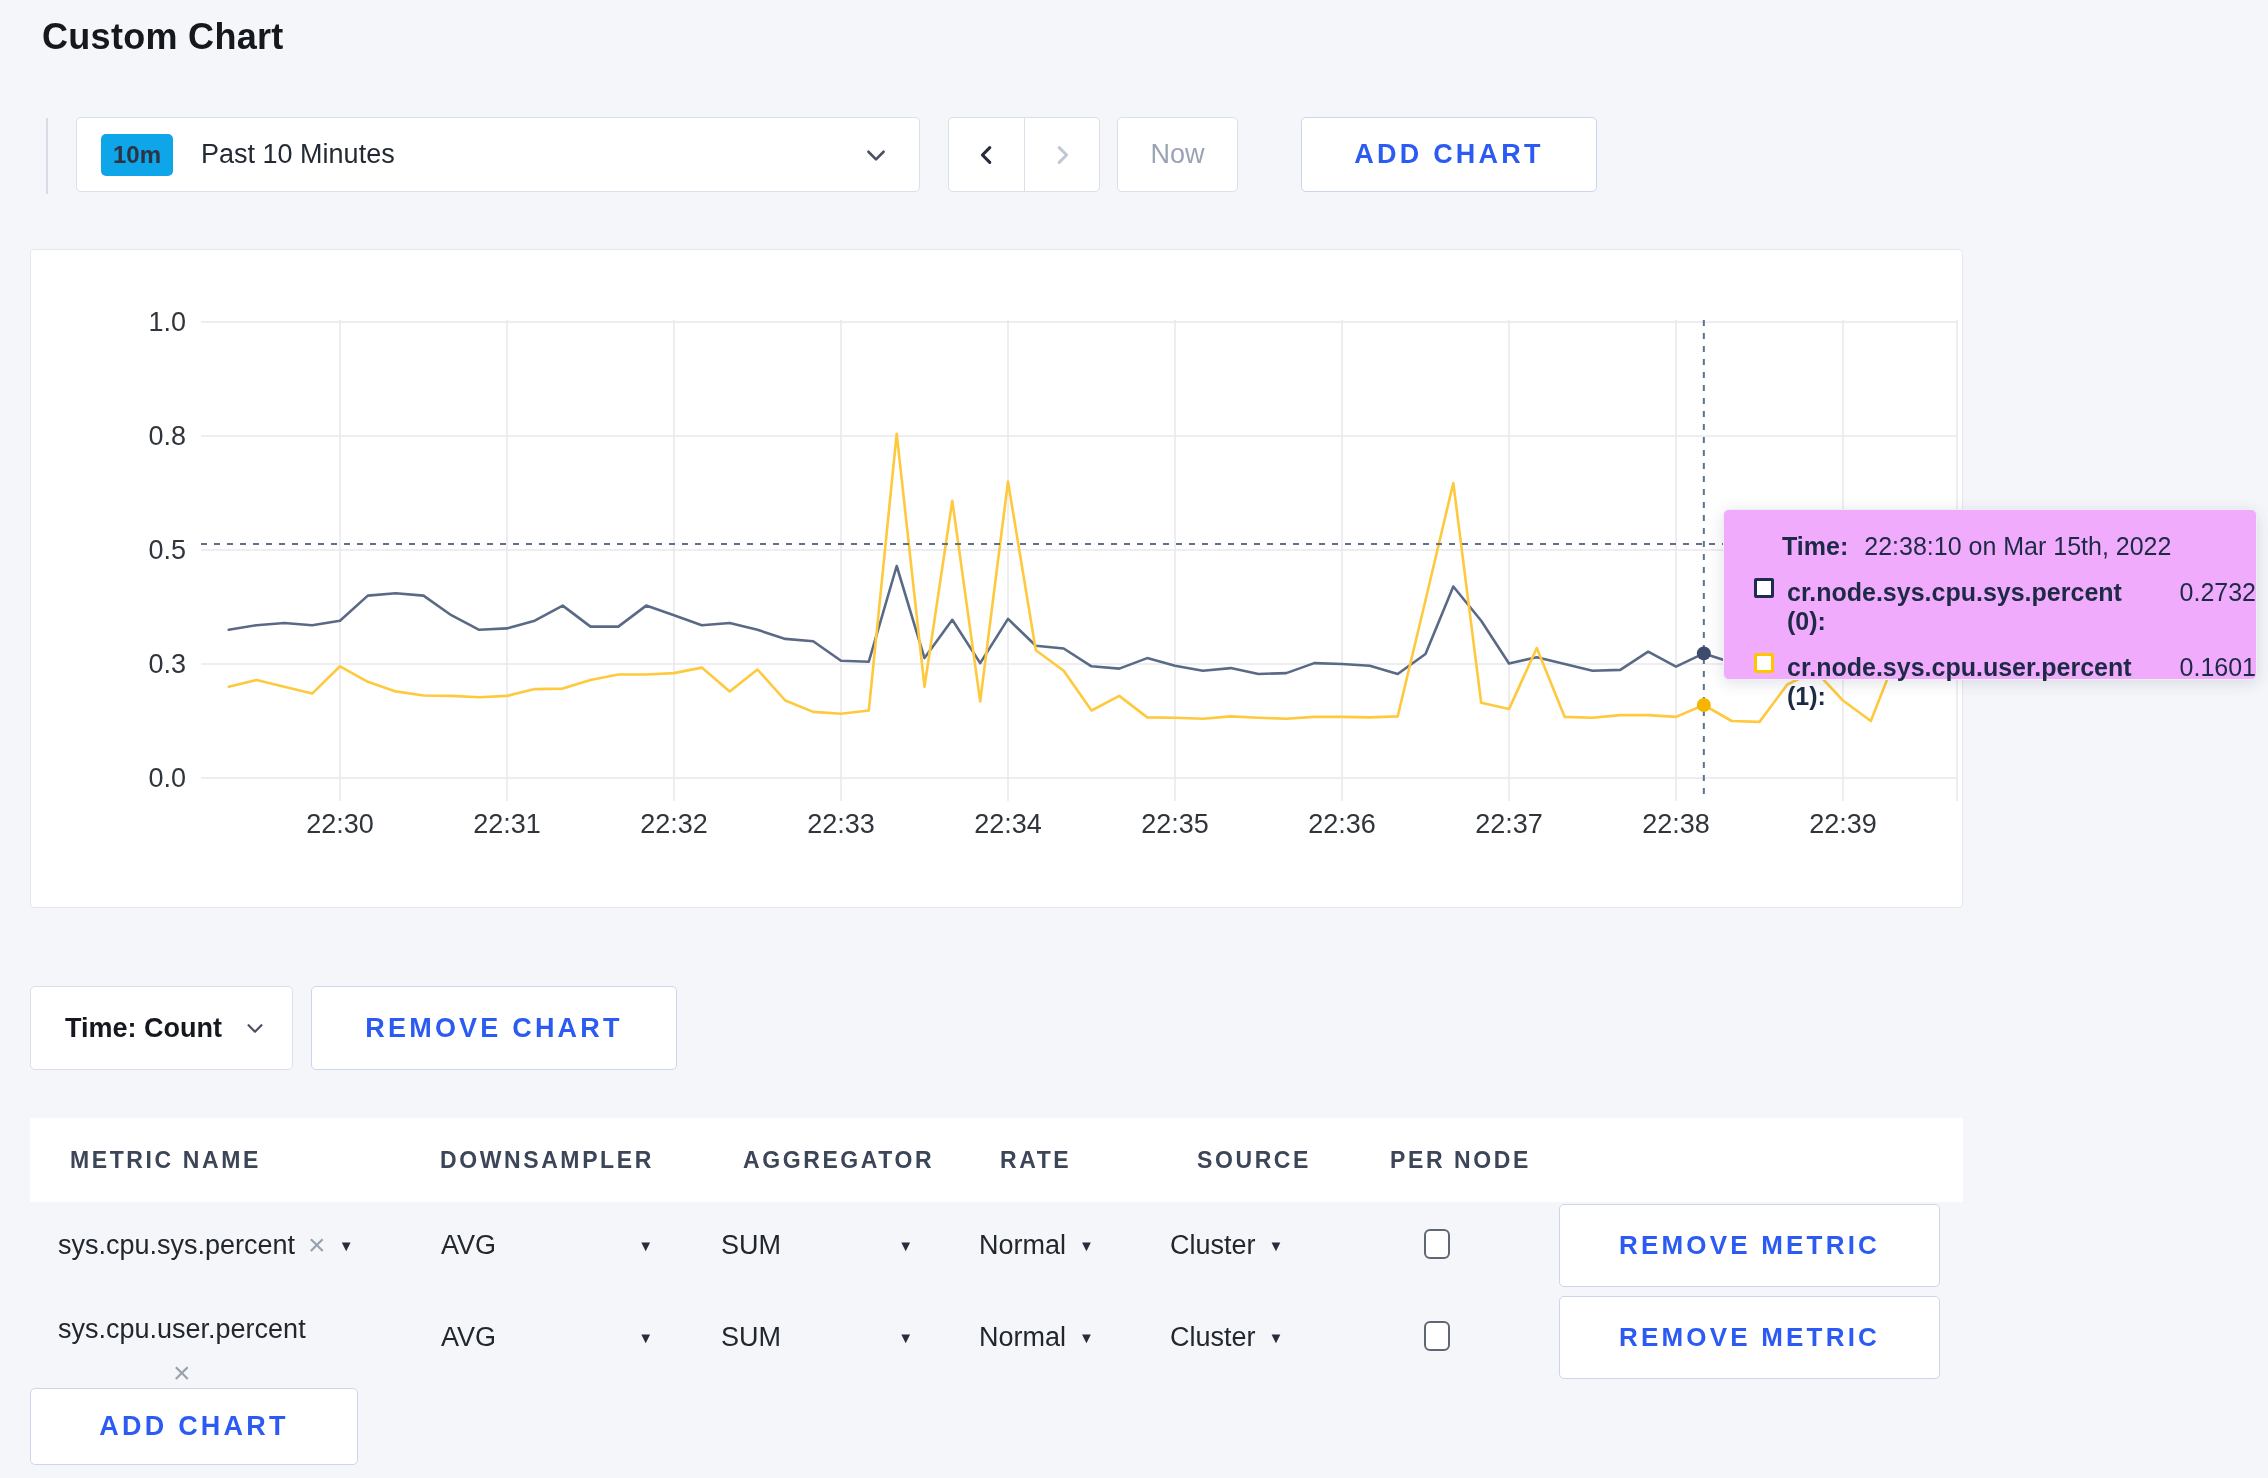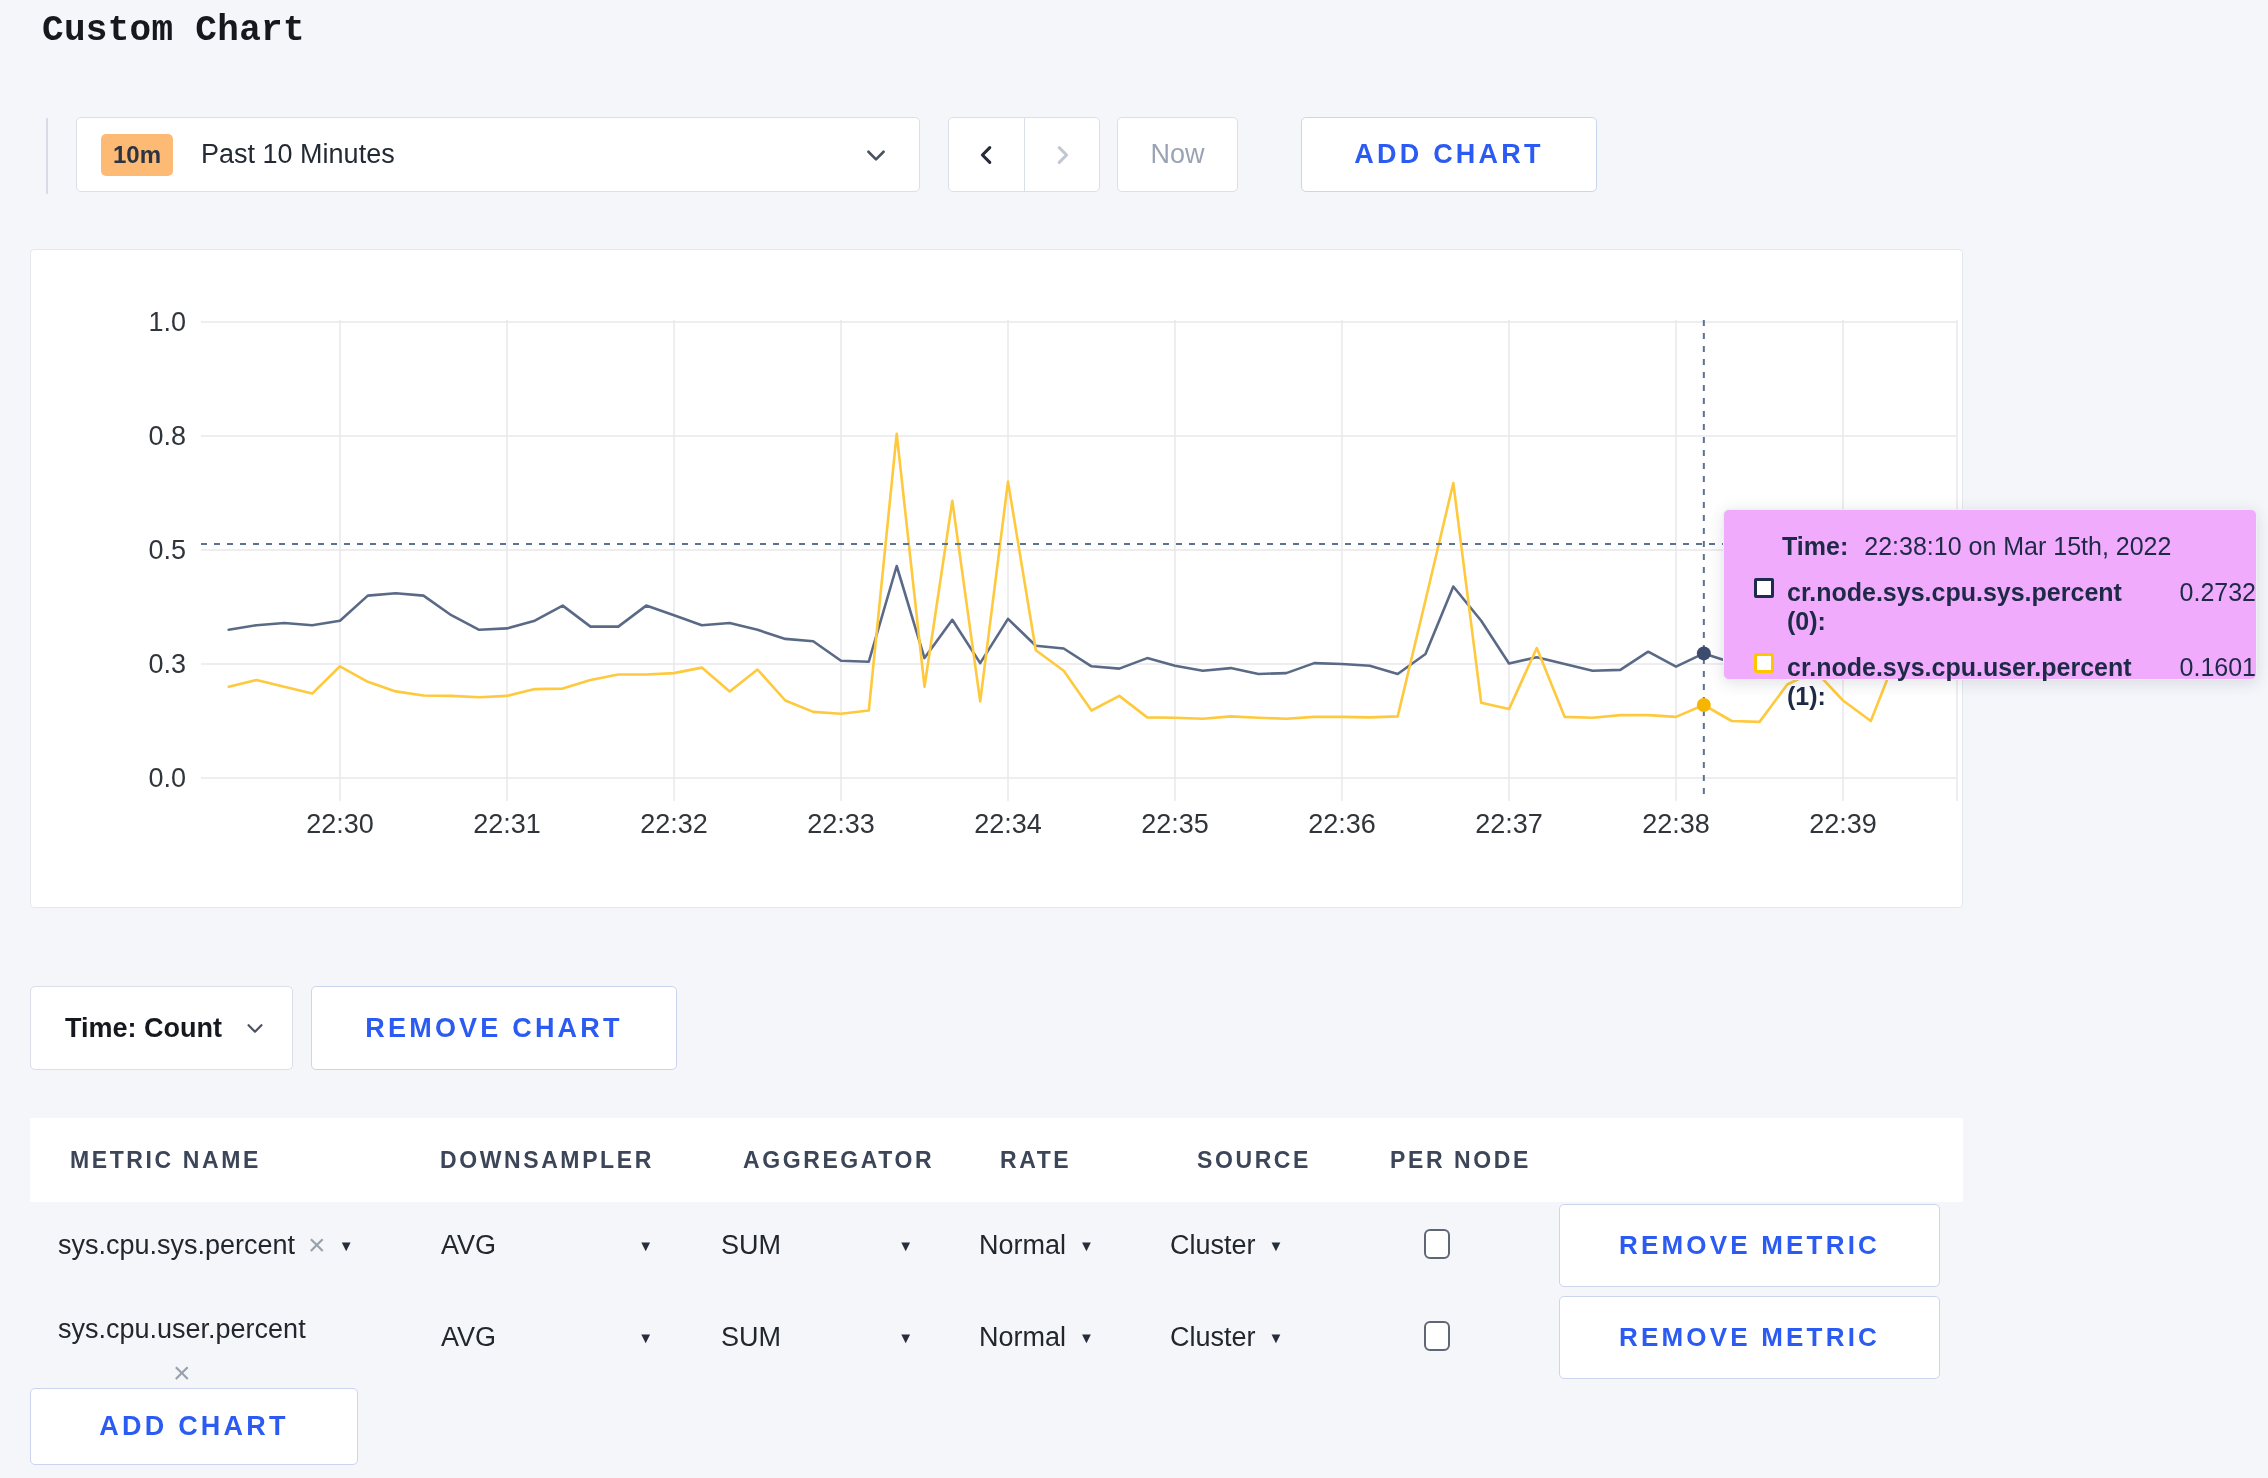--- a/index.html
+++ b/index.html
@@ -6,27 +6,27 @@
   html,body { width:2268px; height:1478px; }
   body {
     position:relative; overflow:hidden;
     background:#f5f6fa;
     font-family:"Liberation Sans", sans-serif;
     color:#22272e;
   }
   .abs { position:absolute; }
 
   
-  #page-title { left:42px; top:10px; font-size:36px; font-weight:600; color:#15181d; letter-spacing:.3px;font-family:Liberation Mono, monospace; }
+  #page-title { left:42px; top:16px; font-size:36px; font-weight:600; color:#15181d; letter-spacing:.3px; }
 
   
   #controls-rule { left:46px; top:118px; width:2px; height:76px; background:#d8dce6; }
   .ctl { background:#fff; border:1px solid #dadfe9; border-radius:5px; display:flex; align-items:center; }
   #time-dropdown { left:76px; top:117px; width:844px; height:75px; padding:0 30px 0 24px; cursor:pointer; }
-  #time-badge { background:#fdba74; border-radius:5px; font-size:24px; font-weight:700; color:#2c3342;
+  #time-badge { background:#0ea5e9; border-radius:5px; font-size:24px; font-weight:700; color:#2c3342;
                 padding:7px 12px; margin-right:28px; }
   #time-label { font-size:27px; color:#242a33; flex:1; }
   .chev { width:26px; height:26px; flex:0 0 auto; }
   .chev path { fill:none; stroke:#4a5160; stroke-width:2.4; stroke-linecap:round; stroke-linejoin:round; }
   #seg-nav { left:948px; top:117px; width:152px; height:75px; padding:0; }
   .seg-half { width:50%; height:100%; display:flex; align-items:center; justify-content:center; cursor:pointer; }
   .seg-half + .seg-half { border-left:1px solid #dadfe9; }
   .arrow { width:22px; height:22px; }
   .arrow path { fill:none; stroke-width:3.4; stroke-linecap:round; stroke-linejoin:round; }
   #nav-back .arrow path { stroke:#252b38; }

